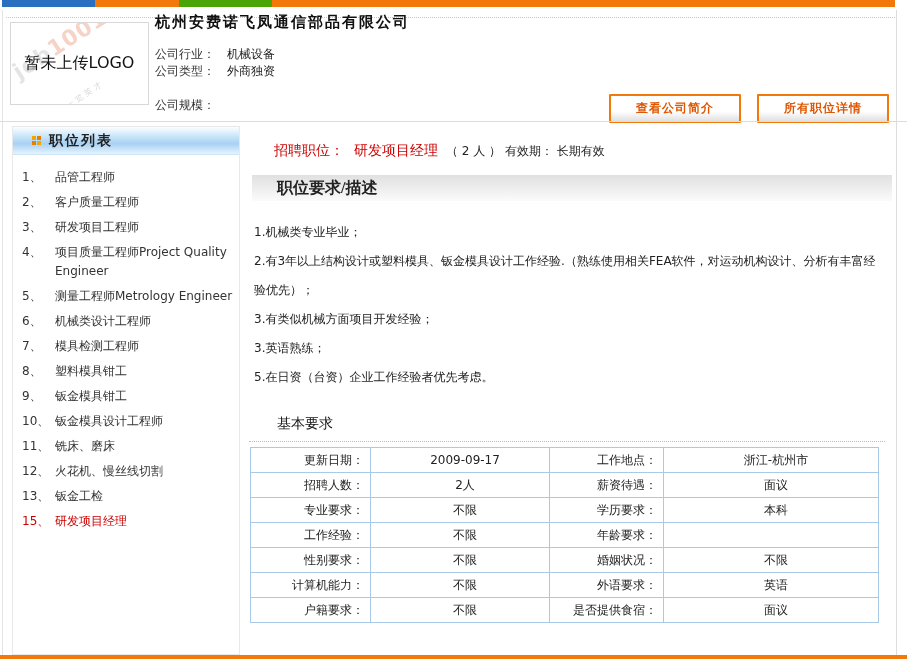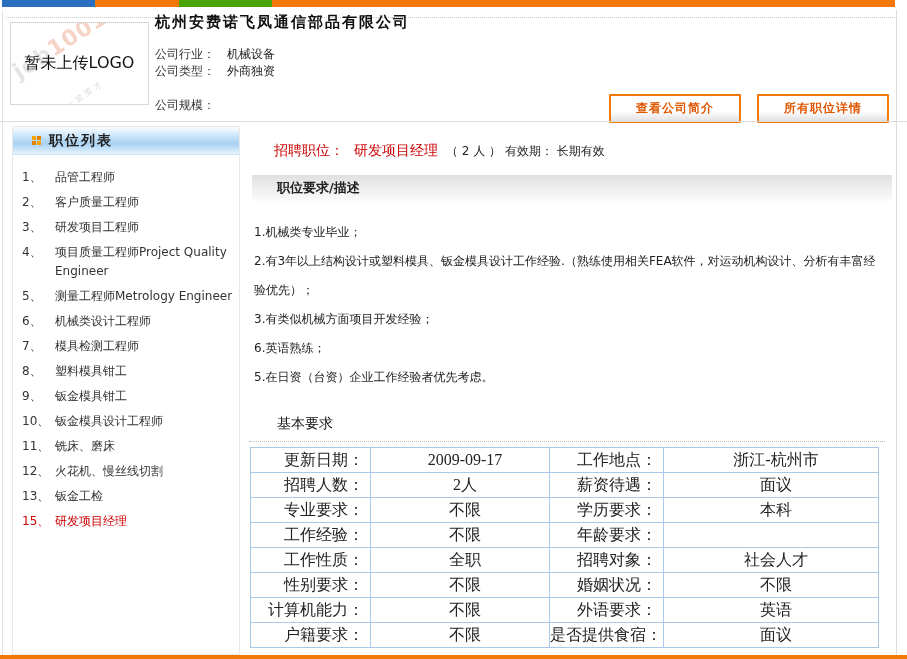--- a/index.html
+++ b/index.html
@@ -58,29 +58,29 @@
                  margin-bottom:6px; cursor:pointer; }
   .job-list .num { width:33px; flex-shrink:0; }
   .job-list li.active { color:#cc0000; }
 
   
   .main { position:absolute; left:247px; top:127px; width:648px; }
   .job-header { margin-top:15px; padding-left:27px; font-size:12px; color:#222; }
   .red-bold { color:#cc0000; font-weight:normal; font-size:14px; }
   .job-title-gap { margin-left:10px; margin-right:8px; }
   .section-bar { margin-top:15px; margin-left:5px; width:640px; height:26px; line-height:26px;
-                 background:linear-gradient(#e0e0e0, #fbfbfb); font-size:13px; font-weight:bold;
-                 color:#222; padding-left:25px; }
+                 background:linear-gradient(#e0e0e0, #fbfbfb); font-size:16px; font-weight:bold;
+                 color:#222; padding-left:25px;font-family:Liberation Serif, serif; }
   .desc { margin:17px 0 0 7px; width:628px; font-size:12px; line-height:29px; color:#222; }
   .basic-title { margin:23px 0 0 30px; font-size:14px; font-weight:normal; color:#111; }
   .dotted2 { margin:8px 0 0 2px; width:636px; border-top:1px dotted #bbb; }
 
   table.req { margin:5px 0 0 3px; border-collapse:collapse; width:628px; table-layout:fixed; }
-  table.req td { border:1px solid #a9c9e9; height:25px; font-size:16px; color:#222;
-                 background:#fff; overflow:hidden; white-space:nowrap;font-family:Liberation Serif, serif; }
+  table.req td { border:1px solid #a9c9e9; height:25px; font-size:12px; color:#222;
+                 background:#fff; overflow:hidden; white-space:nowrap; }
   td.lbl { text-align:right; padding-right:6px; color:#333; }
   td.val { text-align:center; padding-left:10px; }
 
   .bottom-bar { position:absolute; bottom:0; left:0; width:907px; height:4px; }
 </style>
 </head>
 <body>
 
 <div class="page">
 
@@ -193,21 +193,21 @@
       <span>有效期：</span>
       <span>长期有效</span>
     </div>
 
     <div class="section-bar">职位要求/描述</div>
 
     <div class="desc">
       <div>1.机械类专业毕业；</div>
       <div>2.有3年以上结构设计或塑料模具、钣金模具设计工作经验.（熟练使用相关FEA软件，对运动机构设计、分析有丰富经验优先）；</div>
       <div>3.有类似机械方面项目开发经验；</div>
-      <div>6.英语熟练；</div>
+      <div>3.英语熟练；</div>
       <div>5.在日资（台资）企业工作经验者优先考虑。</div>
     </div>
 
     <div class="basic-title">基本要求</div>
     <div class="dotted2"></div>
 
     <table class="req">
       <colgroup>
           <col style="width:120px">
           <col style="width:179px">
@@ -233,26 +233,20 @@
           <td class="lbl">学历要求：</td>
           <td class="val">本科</td>
         </tr>
         <tr>
           <td class="lbl">工作经验：</td>
           <td class="val">不限</td>
           <td class="lbl">年龄要求：</td>
           <td class="val"></td>
         </tr>
         <tr>
-          <td class="lbl">工作性质：</td>
-          <td class="val">全职</td>
-          <td class="lbl">招聘对象：</td>
-          <td class="val">社会人才</td>
-        </tr>
-        <tr>
           <td class="lbl">性别要求：</td>
           <td class="val">不限</td>
           <td class="lbl">婚姻状况：</td>
           <td class="val">不限</td>
         </tr>
         <tr>
           <td class="lbl">计算机能力：</td>
           <td class="val">不限</td>
           <td class="lbl">外语要求：</td>
           <td class="val">英语</td>

